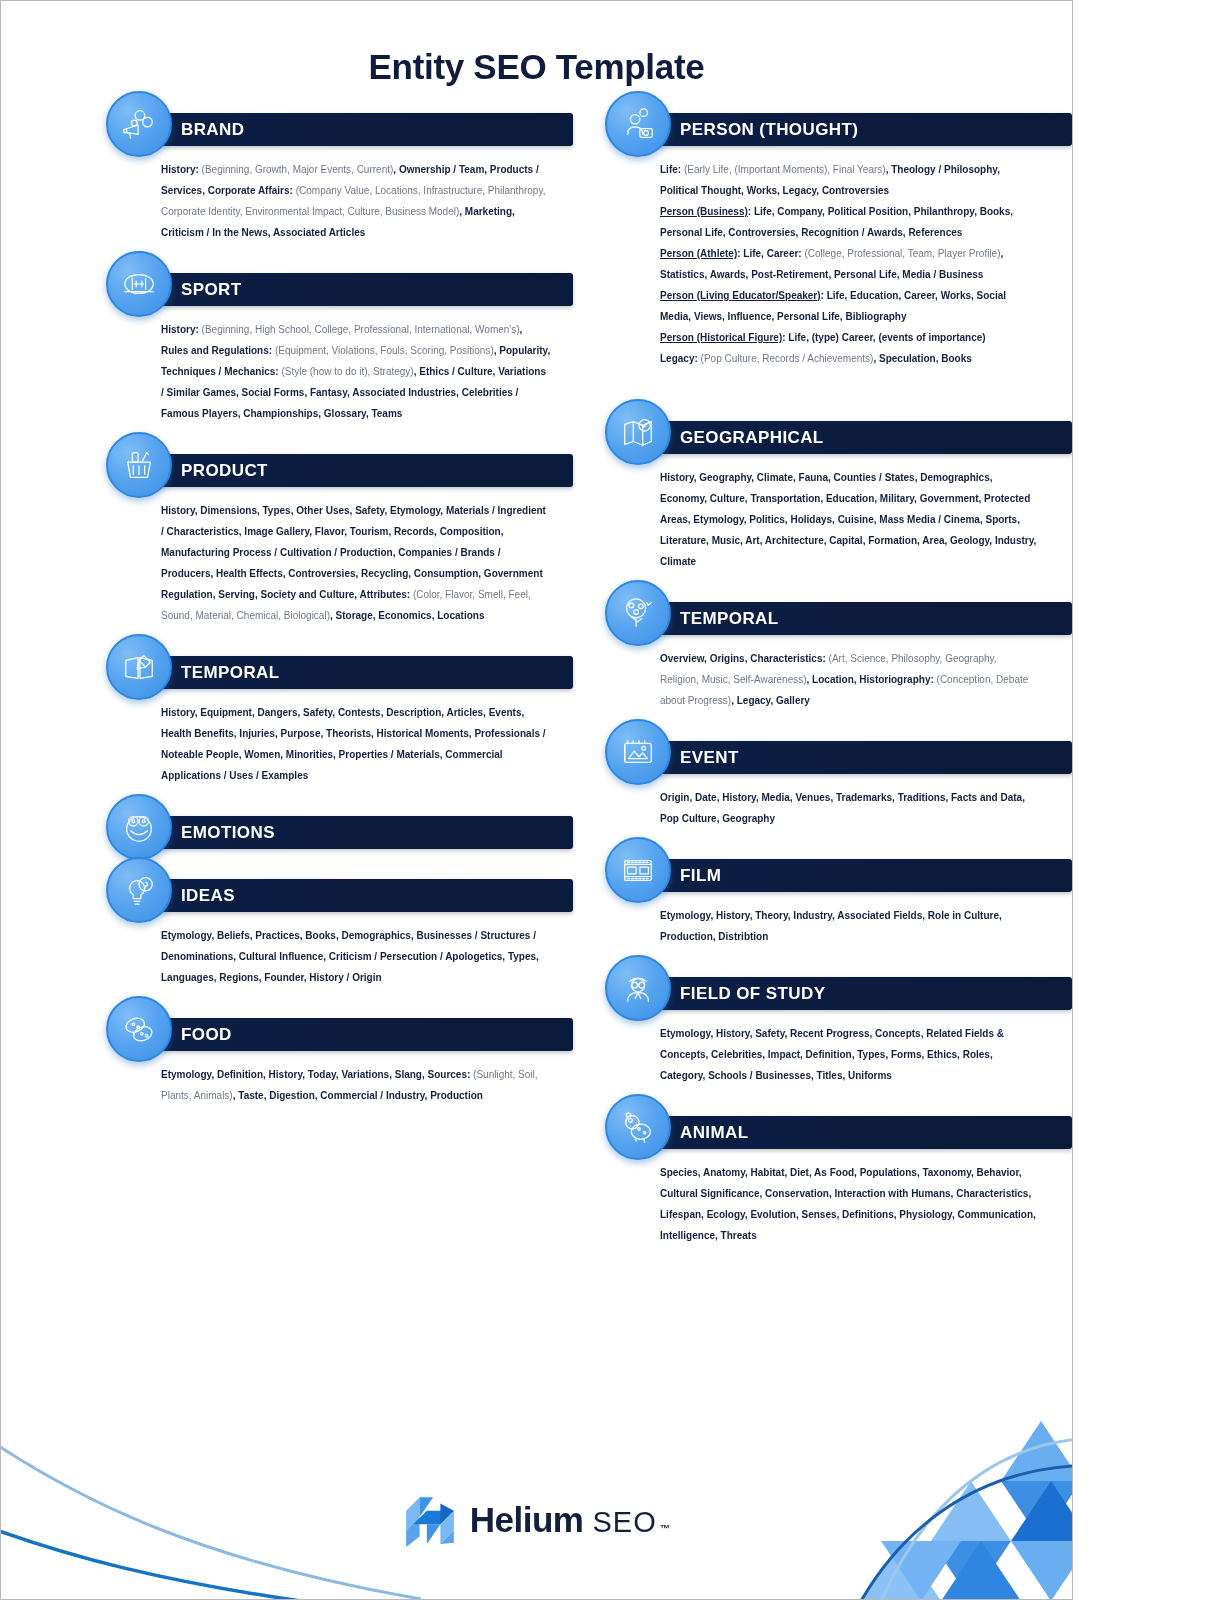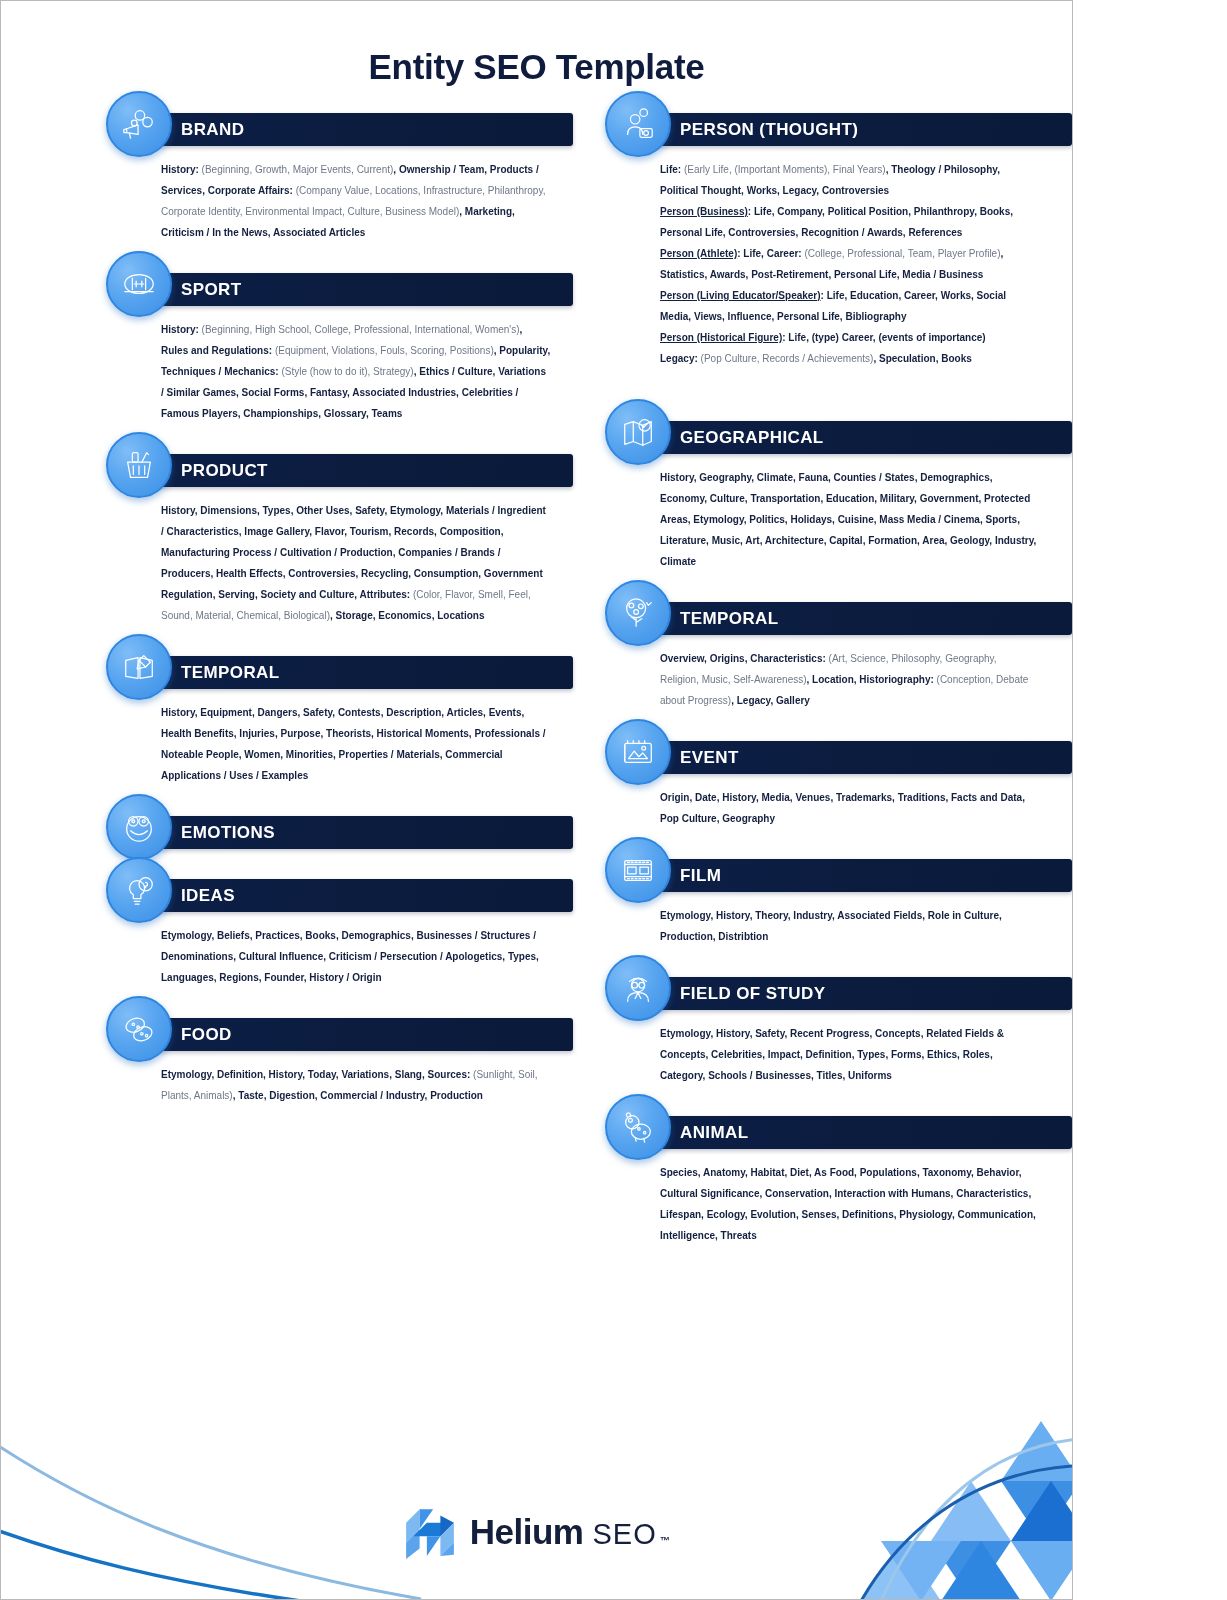--- a/index.html
+++ b/index.html
@@ -75,21 +75,21 @@
     line-height:21px;
     color:#14203f;
   }
   .col-right .card-body{width:378px;}
   .card-body b{font-weight:bold;color:#14203f;}
   .card-body .lt{font-weight:normal;color:#6f7787;}
   .card-body u{text-decoration:underline;font-weight:bold;}
 
   
   .footer{
-    position:absolute;left:0;right:0;bottom:40px;
+    position:absolute;left:0;right:0;bottom:52px;
     display:flex;align-items:center;justify-content:center;
     z-index:4;
     text-align:center;
   }
   .logo-mark{width:52px;height:54px;margin-right:14px;}
   .logo-text{
     font-size:35px;color:#141f3c;font-weight:bold;letter-spacing:-0.5px;
     display:flex;align-items:baseline;
   }
   .logo-seo{font-weight:normal;font-size:29px;margin-left:9px;letter-spacing:1px;color:#141f3c;}

